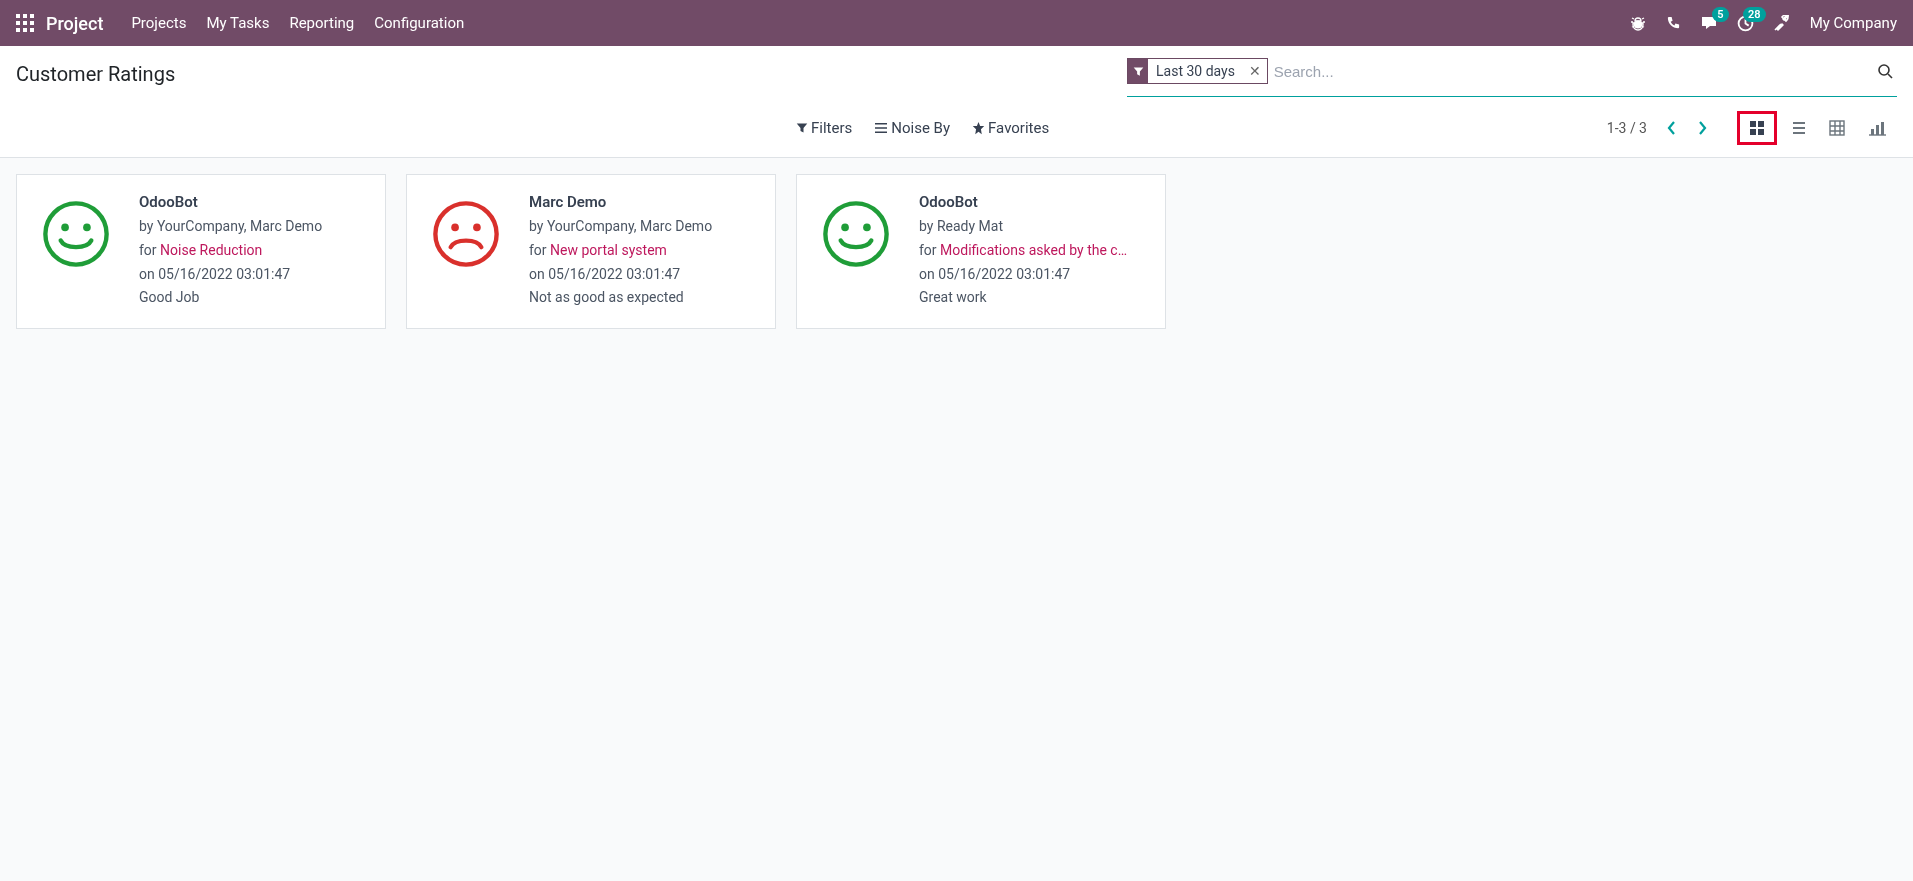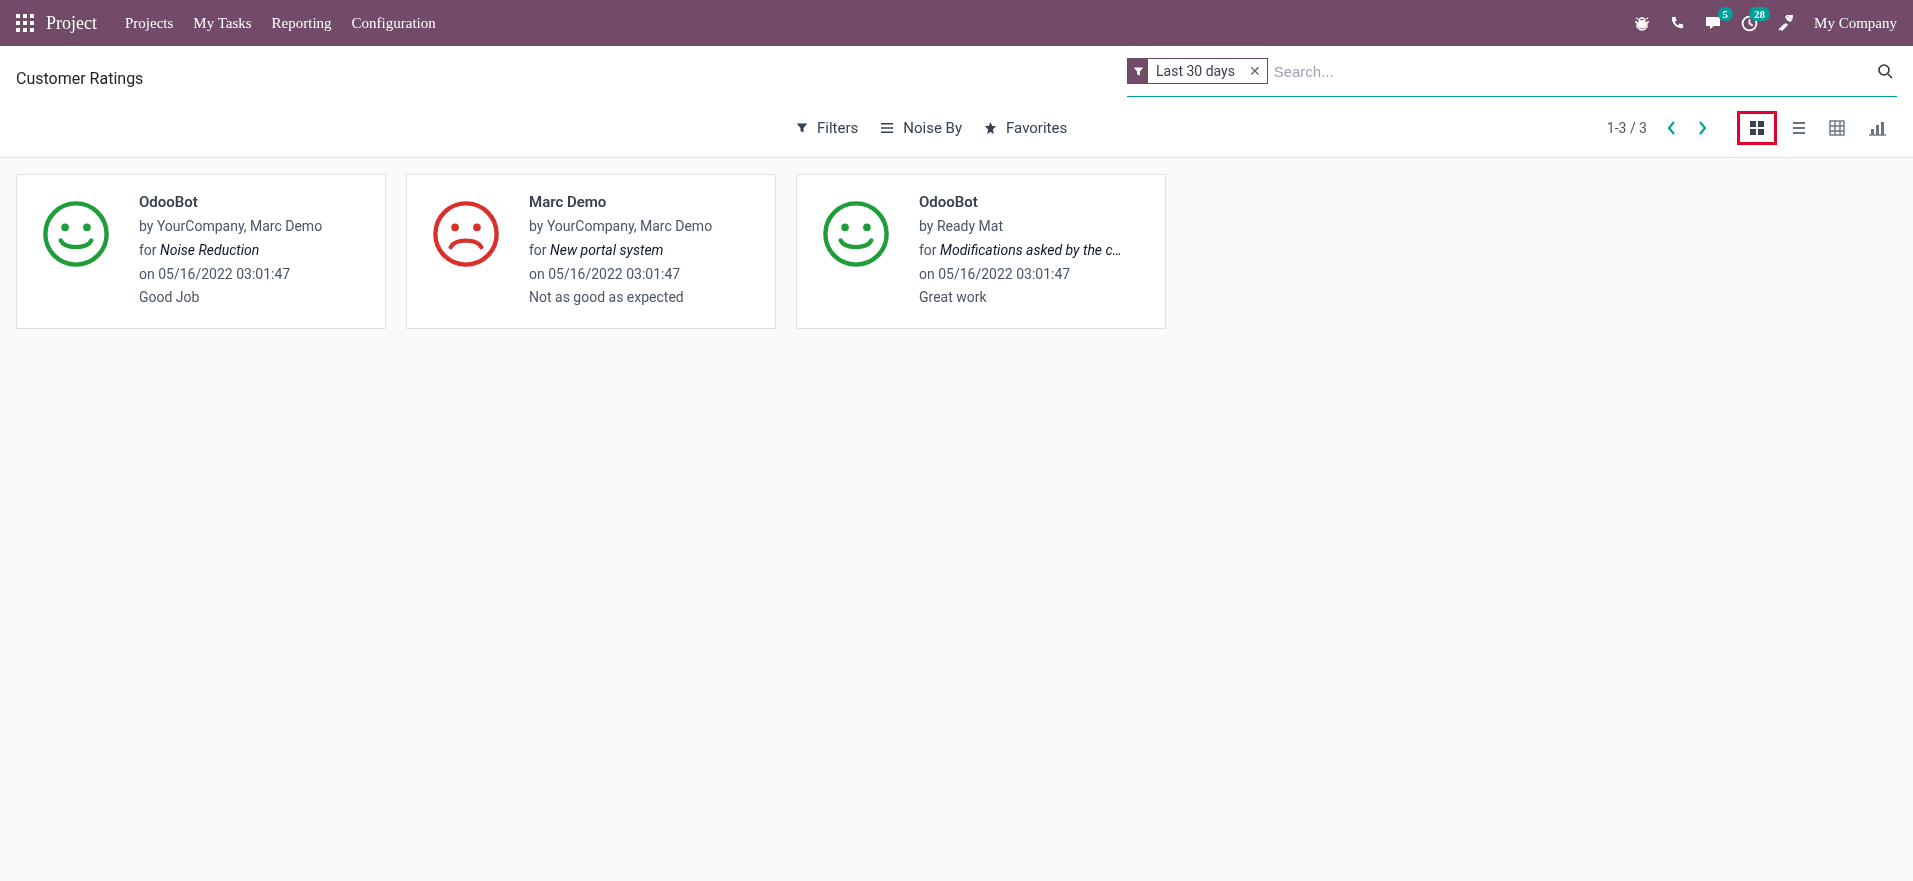--- a/index.html
+++ b/index.html
@@ -11,21 +11,20 @@
     width: 1913px;
   }
   
   .topnav {
     background: #714B67;
     color: #fff;
     height: 46px;
     display: flex;
     align-items: center;
     padding: 0 16px;
-    font-family: Liberation Serif, serif;
   }
   .topnav .apps-icon { margin-right: 12px; cursor: pointer; }
   .topnav .brand { font-size: 18px; font-weight: 500; margin-right: 28px; color:#fff;}
   .topnav .menu { display: flex; gap: 20px; }
   .topnav .menu a { color: #fff; text-decoration: none; font-size: 15px; cursor:pointer;}
   .topnav .spacer { flex: 1; }
   .topnav .right { display: flex; align-items: center; gap: 20px; }
   .topnav .icon-btn { color: #fff; cursor: pointer; position: relative; display:flex; align-items:center;}
   .badge {
     position: absolute;
@@ -46,21 +45,21 @@
   .user-block { display:flex; align-items:center; cursor:pointer; color:#fff; font-size:15px;}
   .company-name { color:#fff; font-size:15px; cursor:pointer;}
 
   
   .control-panel {
     background: #fff;
     border-bottom: 1px solid #dee2e6;
     padding: 12px 16px 0 16px;
   }
   .cp-row1 { display:flex; align-items:flex-start; }
-  .page-title { font-size: 16px; color:#212529; font-weight:400; padding-top:4px;margin-top:7px;}
+  .page-title { font-size: 20px; color:#212529; font-weight:400; padding-top:4px;}
   .cp-row1 .spacer { flex:1; }
   .search-wrap {
     width: 770px;
     border-bottom: 1px solid #00A09D;
     display:flex; align-items:center;
     padding-bottom:12px;
   }
   .filter-tag {
     display:inline-flex; align-items:center;
     border:1px solid #6b4962;
@@ -80,21 +79,21 @@
     font-size:15px; color:#374151;
   }
   .search-input::placeholder { color:#9ca3af; }
   .search-icon { color:#555; cursor:pointer; padding:0 4px;}
   .cp-row2 {
     display:flex; align-items:center;
     padding: 14px 0 12px 0;
     margin-left: 780px;
   }
   .cp-btn {
-    display:inline-flex; align-items:center; gap:9px;
+    display:inline-flex; align-items:center; gap:3px;
     color:#374151; cursor:pointer; font-size:15px;
     margin-right:22px;
   }
   .cp-btn.fav { margin-right:0;}
   .cp-row2 .spacer { flex:1; }
   .pager { color:#555; font-size:14px; margin-right:10px;}
   .pager-btn { color:#00A09D; cursor:pointer; padding:0 10px; font-size:16px;}
   .view-switch { display:flex; gap:0; margin-left:20px;}
   .view-btn {
     width:40px; height:34px;
@@ -116,21 +115,21 @@
     background:#fff;
     border:1px solid #dee2e6;
     padding:18px 18px 18px 14px;
     display:flex;
     gap:28px;
   }
   .face { width:70px; height:70px; flex-shrink:0; margin-top:6px; margin-left:10px;}
   .card-body { flex:1; min-width:0;}
   .card-title { font-weight:600; color:#374151; font-size:15px; margin-bottom:4px;}
   .card-line { color:#4b5563; font-size:14px; line-height:1.7; white-space:nowrap; overflow:hidden; text-overflow:ellipsis;}
-  .card-line a { color:#0f172a; text-decoration:none;font-style:italic;}
+  .card-line a { color:#be185d; text-decoration:none;}
   svg { display:block; }
 </style>
 </head>
 <body>
 
 <div class="topnav">
   <span class="apps-icon icon-btn">
     <svg width="18" height="18" viewBox="0 0 18 18" fill="#fff">
         <rect x="0" y="0" width="4" height="4"></rect>
         <rect x="7" y="0" width="4" height="4"></rect>

